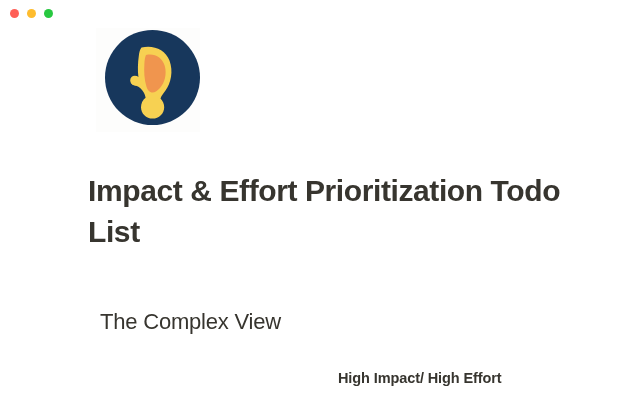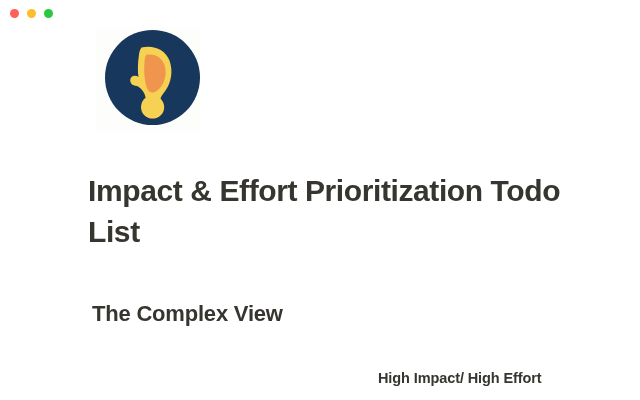--- a/index.html
+++ b/index.html
@@ -99,24 +99,24 @@
     line-height: 41px;
     font-weight: bold;
     letter-spacing: -0.4px;
     color: #37352f;
     font-family: "Liberation Sans", sans-serif;
   }
   .page-subtitle {
     position: absolute;
     left: 88px;
     top: 267px;
-    margin: 4px;
+    margin: 12px;
     font-size: 22px;
     line-height: 30px;
-    font-weight: bold;
+    font-weight: normal;
     letter-spacing: -0.2px;
     color: #37352f;
     font-family: "Liberation Sans", sans-serif;
   }
 
   
   .columns {
     position: absolute;
     left: 88px;
     top: 340px;
@@ -129,21 +129,21 @@
     margin: 0;
     font-size: 14.5px;
     line-height: 20px;
     font-weight: bold;
     letter-spacing: -0.1px;
     color: #37352f;
     white-space: nowrap;
     font-family: "Liberation Sans", sans-serif;
   }
   .col-0 { left: 0px; }
-  .col-1 { left: 250px; margin-left: 40px; }
+  .col-1 { left: 250px; }
 </style>
 </head>
 <body>
 
 <div class="window">
 
   <div class="titlebar">
     <div class="traffic-lights">
       <span class="dot dot-close"></span>
       <span class="dot dot-min"></span>

